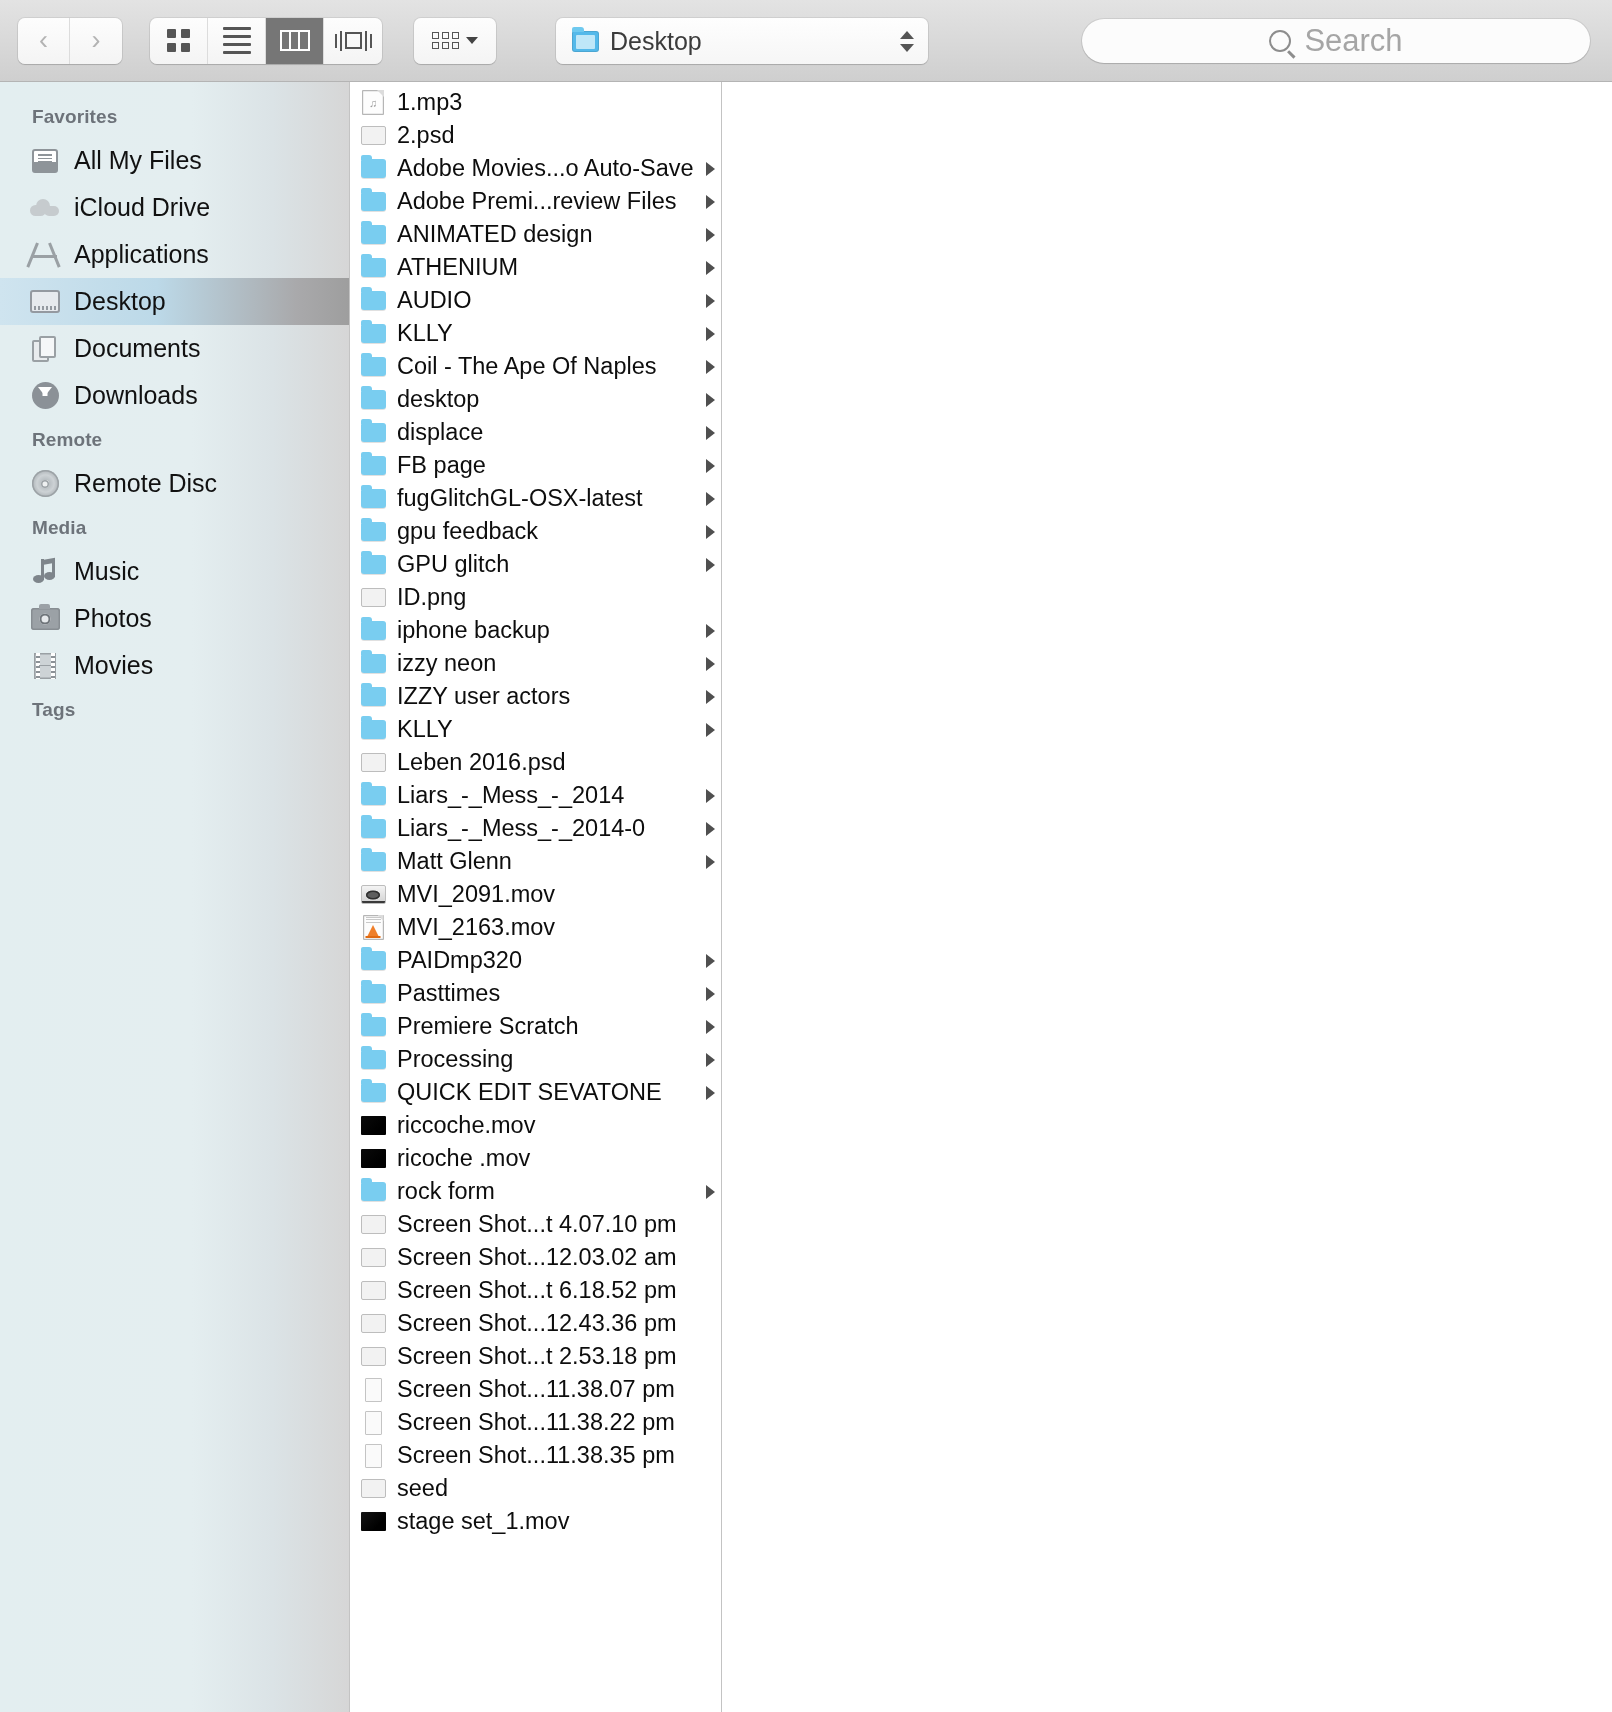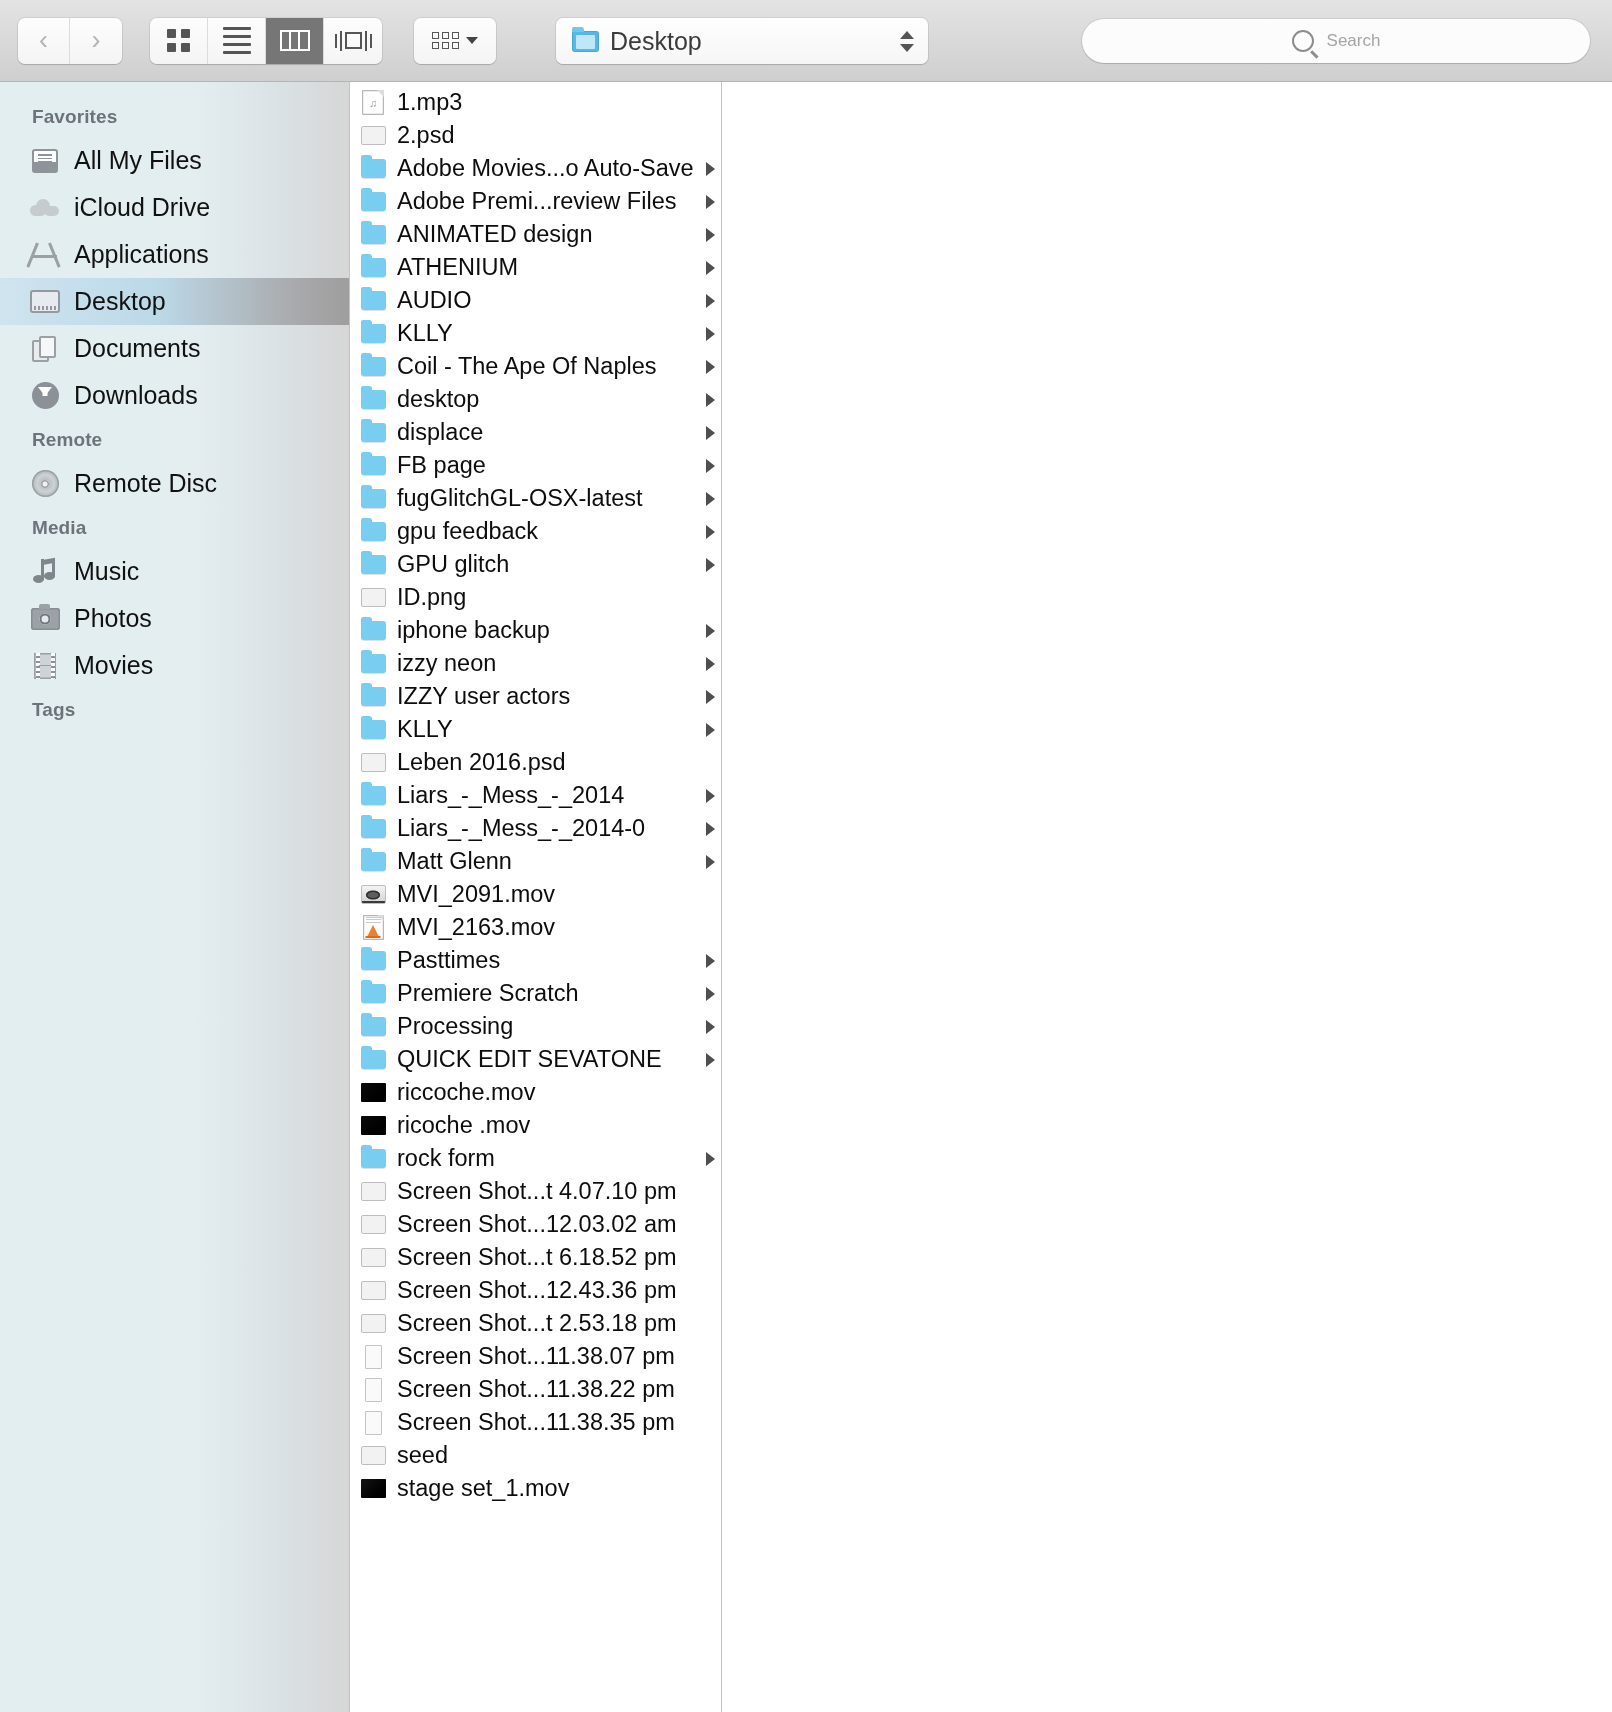--- a/index.html
+++ b/index.html
@@ -105,21 +105,21 @@
     position: absolute; right: 22px; top: 19px;
     width: 508px; height: 44px;
     background: #fcfcfc; border-radius: 22px;
     box-shadow: 0 1px 1px rgba(0,0,0,.12), 0 0 0 1px rgba(0,0,0,.08);
     display: flex; align-items: center; justify-content: center;
     box-sizing: border-box;
   }
   .search-inner { display: flex; align-items: center; gap: 13px; }
   .mag { width: 18px; height: 18px; border: 2.5px solid #8d8d8d; border-radius: 50%; position: relative; }
   .mag::after { content:''; position:absolute; right:-7px; bottom:-5px; width:9px;height:2.5px;background:#8d8d8d;transform:rotate(45deg); }
-  .search-ph { font-size: 17px; color: #a5a5a5; }
+  .search-ph { font-size: 31px; color: #a5a5a5; }
 
   
   .body { flex: 1; display: flex; min-height: 0; }
 
   
   .sidebar {
     width: 350px; flex: 0 0 350px;
     background: linear-gradient(to right, #e3eef0 0%, #e4eef0 55%, #dbe3e6 78%, #d6d6d6 100%);
     border-right: 1px solid #c3c3c3;
     box-sizing: border-box;
@@ -604,20 +604,27 @@
                 <span class="base"></span>
               </span>
             </span>
             <span class="row-label">MVI_2163.mov</span>
             <span class="tri hidden"></span>
           </div>
           <div class="row">
             <span class="row-ico">
               <span class="f-folder"></span>
             </span>
+            <span class="row-label">PAIDmp320</span>
+            <span class="tri"></span>
+          </div>
+          <div class="row">
+            <span class="row-ico">
+              <span class="f-folder"></span>
+            </span>
             <span class="row-label">Pasttimes</span>
             <span class="tri"></span>
           </div>
           <div class="row">
             <span class="row-ico">
               <span class="f-folder"></span>
             </span>
             <span class="row-label">Premiere Scratch</span>
             <span class="tri"></span>
           </div>

